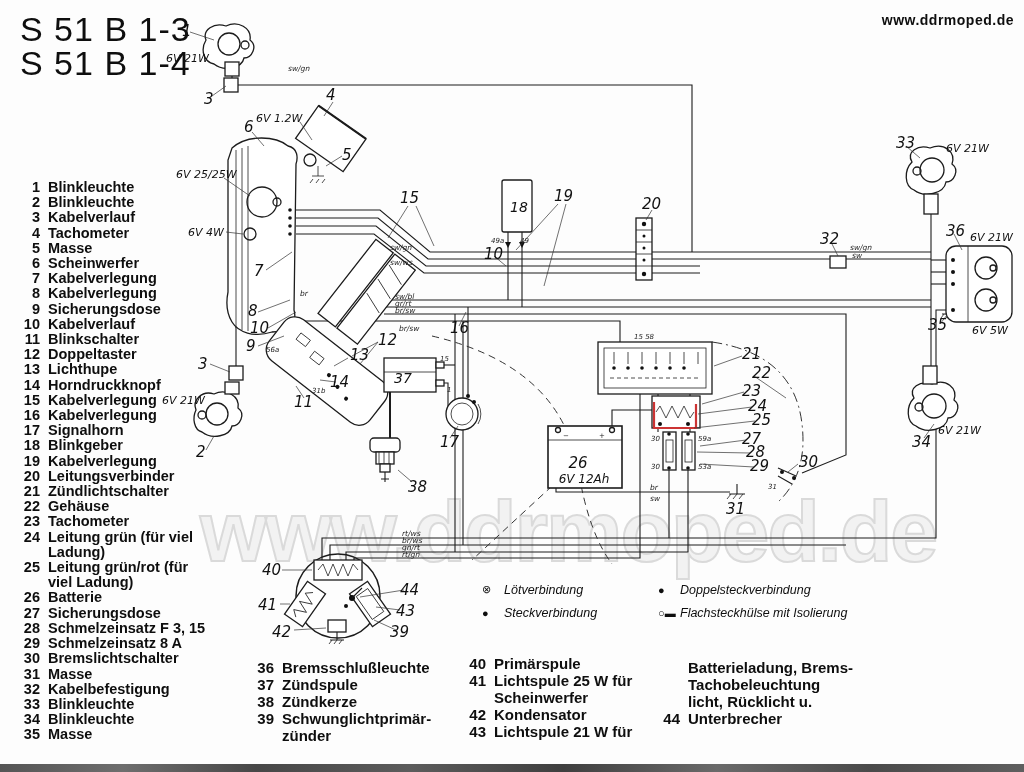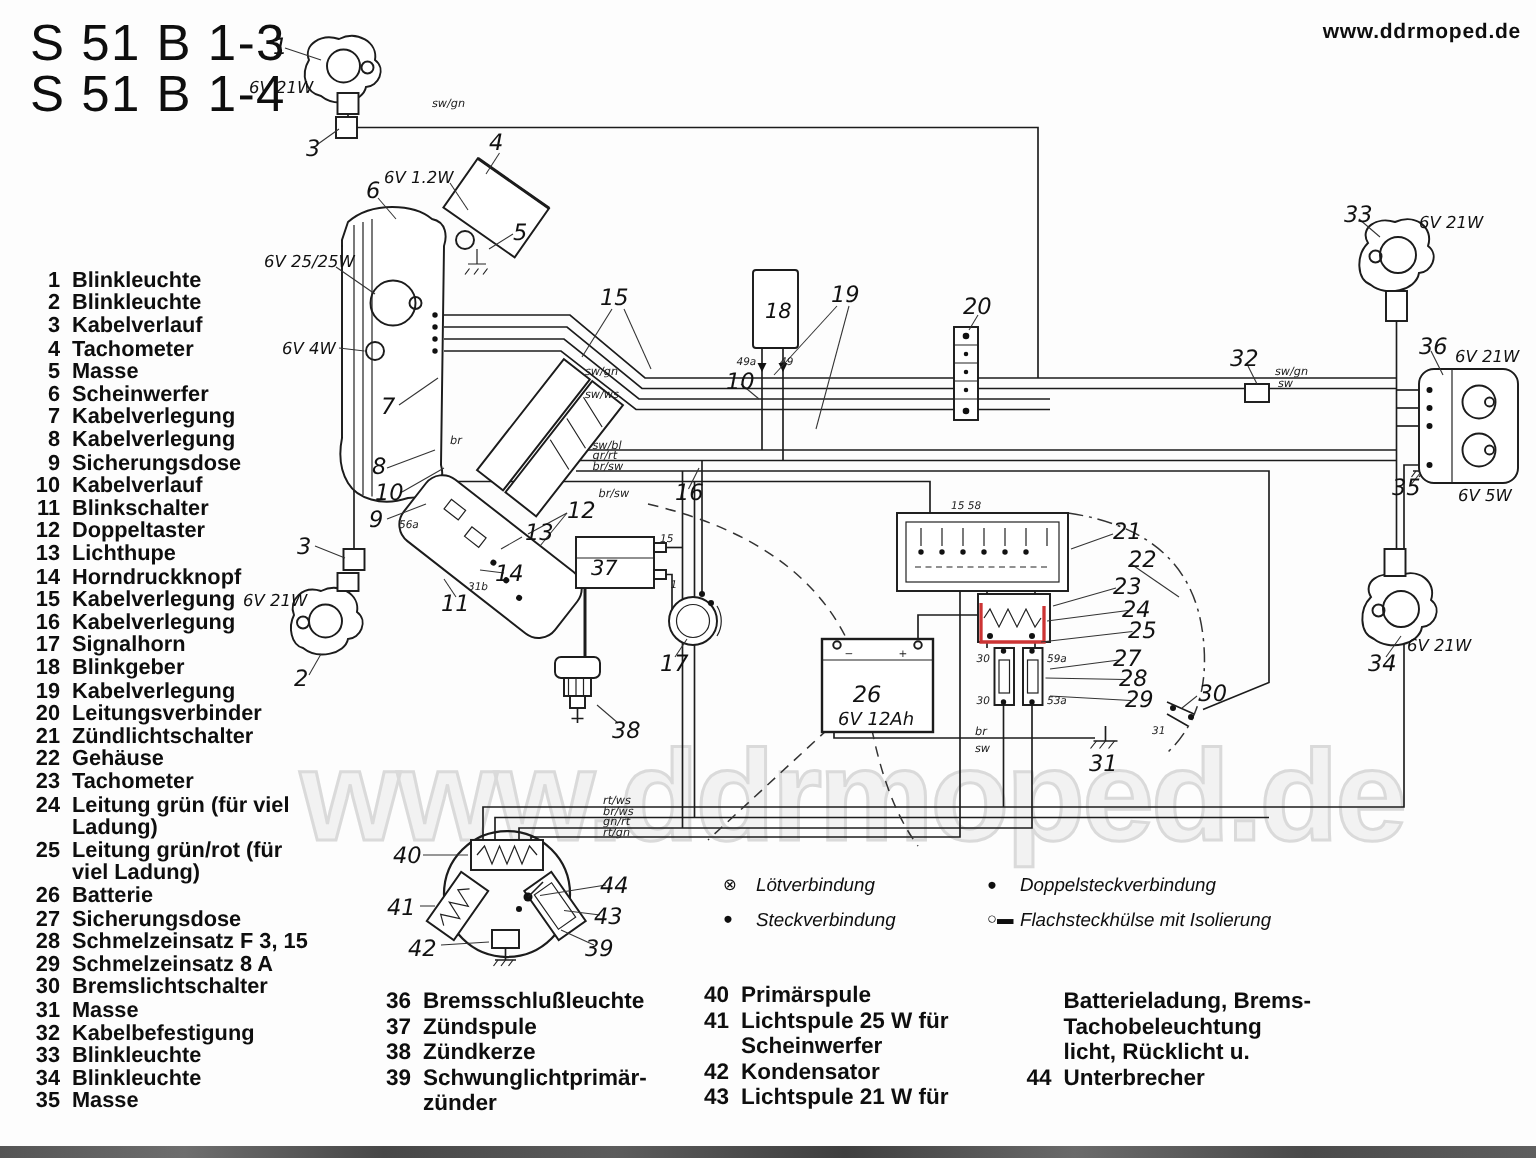--- a/index.html
+++ b/index.html
@@ -14,21 +14,21 @@
     white-space:nowrap;color:#f2f2f2;-webkit-text-stroke:2px #dadada;letter-spacing:-2px;}
   svg.diagram{position:absolute;left:0;top:0;z-index:1;}
   .legend-left{position:absolute;left:16px;top:180px;z-index:2;font-weight:bold;
     font-size:14.5px;line-height:15.2px;}
   .lrow{display:flex;}
   .ln{flex:none;width:24px;text-align:right;margin-right:8px;}
   .lb{position:absolute;z-index:2;font-weight:bold;font-size:15px;line-height:17px;}
   .lb .ln{width:26px;}
   .lb1{left:248px;top:659px;}
   .lb2{left:460px;top:655px;}
-  .lb3{left:675px;top:659px;}
+  .lb3{left:654px;top:659px;}
   .symbols{position:absolute;left:482px;top:578px;z-index:2;display:grid;
     grid-template-rows:repeat(2,23px);grid-auto-flow:column;grid-template-columns:176px auto;
     font-style:italic;font-size:12.5px;}
   .srow{display:flex;align-items:center;}
   .sg{flex:none;width:22px;font-style:normal;font-size:11px;}
   .scanbar{position:absolute;left:0;bottom:0;width:1024px;height:8px;z-index:3;
     background:linear-gradient(90deg,#555 0%,#6e6e6e 12%,#474747 25%,#5c5c5c 40%,#3f3f3f 55%,#6a6a6a 70%,#4a4a4a 85%,#5f5f5f 100%);}
   
   .w{stroke:#1c1c1c;stroke-width:1.1;fill:none;}
   .w2{stroke:#1c1c1c;stroke-width:2;fill:none;}

